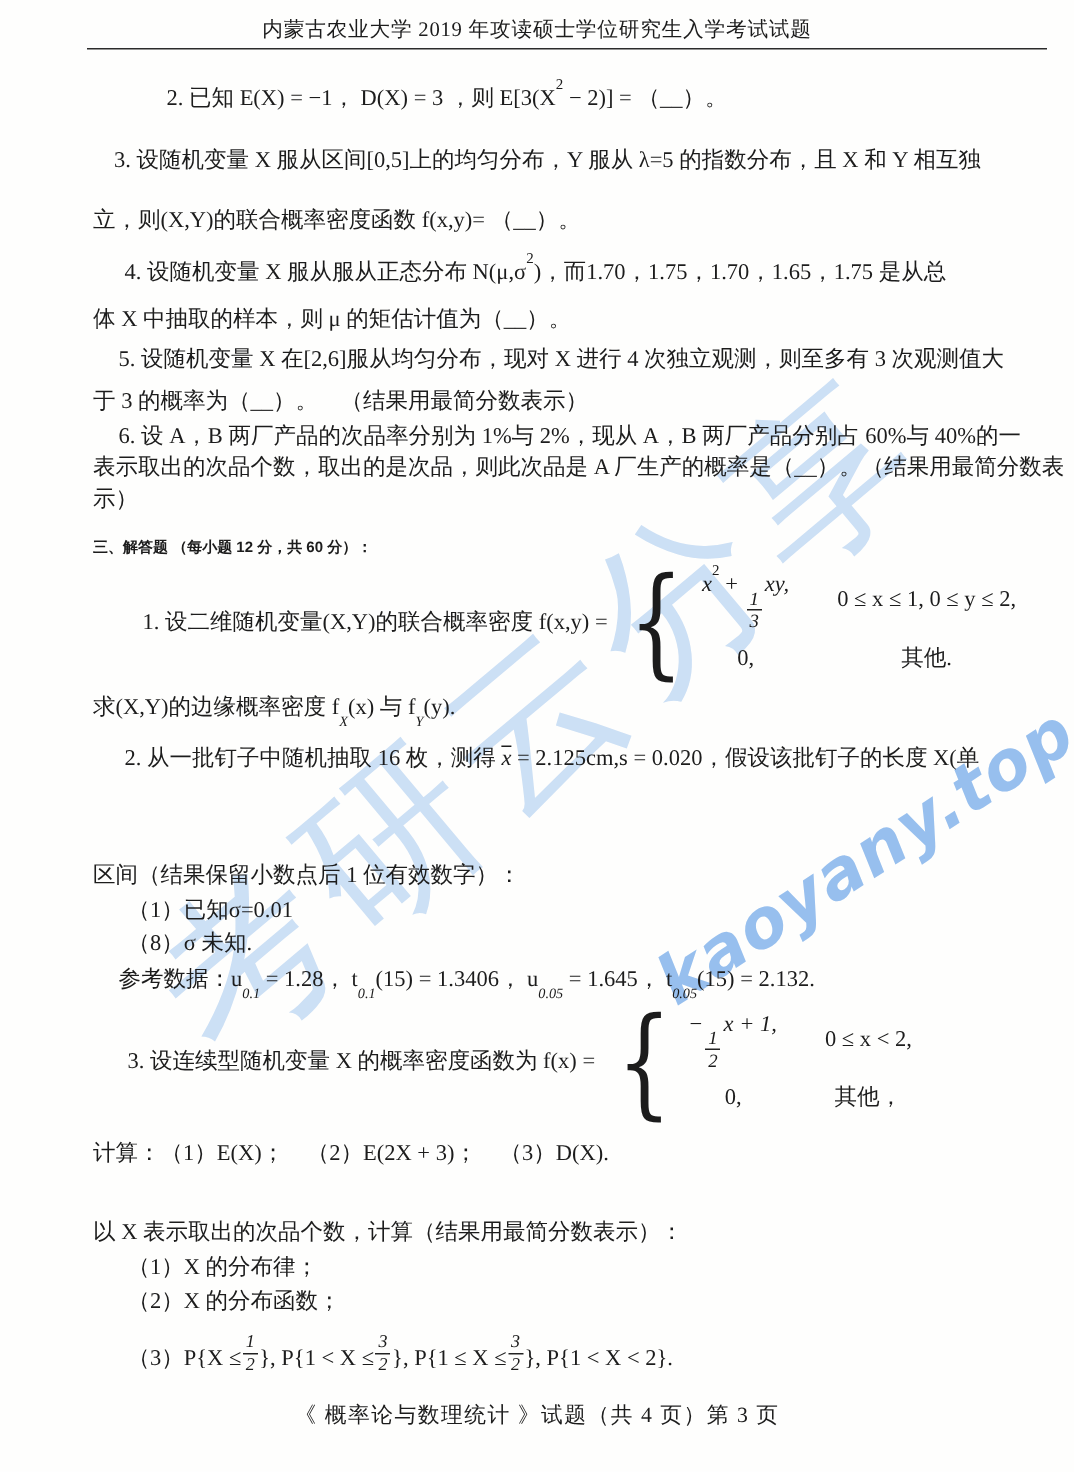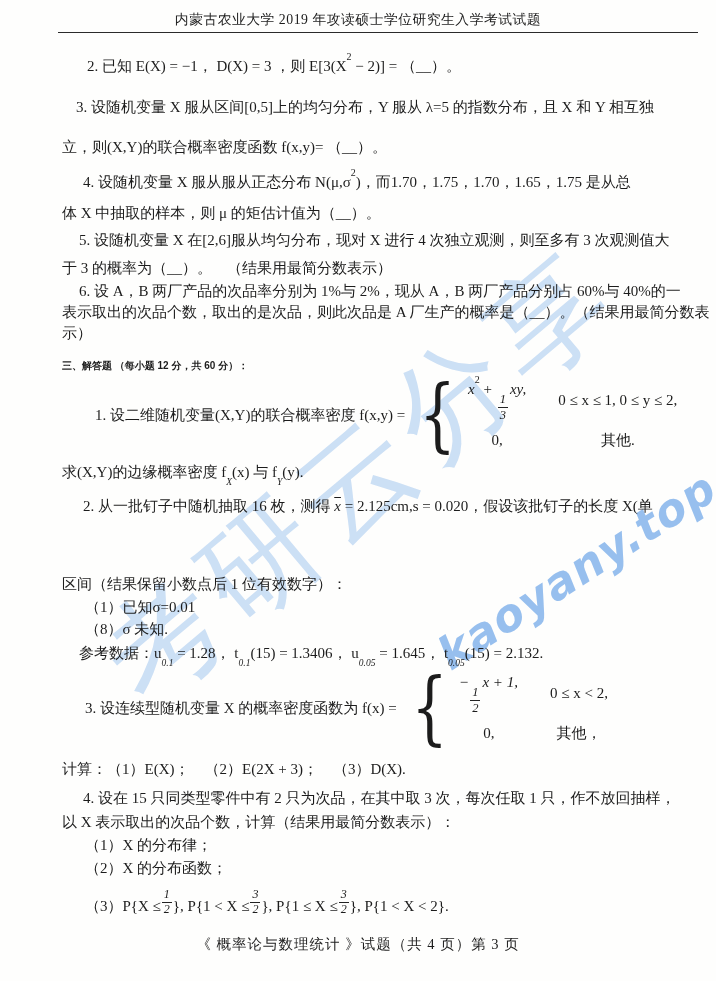--- a/index.html
+++ b/index.html
@@ -43,21 +43,21 @@
 <body>
 
 <div class="page">
 
   <div class="wm wm-big">考研云分享</div>
   <div class="wm wm-site">kaoyany.top</div>
 
   <div class="line center hdr" style="top:9px;">内蒙古农业大学 2019 年攻读硕士学位研究生入学考试试题</div>
   <div class="rule"></div>
 
-  <div class="line" style="top:56px;left:87px;"><span>2. 已知 E(X) = −1， D(X) = 3 ，则 E[3(X</span><sup class="sp">2</sup><span> − 2)] = （__）。</span></div>
+  <div class="line" style="top:56px;left:111px;"><span>2. 已知 E(X) = −1， D(X) = 3 ，则 E[3(X</span><sup class="sp">2</sup><span> − 2)] = （__）。</span></div>
 
   <div class="line" style="top:97px;left:76px;">3. 设随机变量 X 服从区间[0,5]上的均匀分布，Y 服从 λ=5 的指数分布，且 X 和 Y 相互独</div>
   <div class="line" style="top:137px;left:62px;">立，则(X,Y)的联合概率密度函数 f(x,y)= （__）。</div>
 
   <div class="line" style="top:172px;left:83px;"><span>4. 设随机变量 X 服从服从正态分布 N(μ,σ</span><sup class="sp">2</sup><span>)，而1.70，1.75，1.70，1.65，1.75 是从总</span></div>
   <div class="line" style="top:203px;left:62px;">体 X 中抽取的样本，则 μ 的矩估计值为（__）。</div>
 
   <div class="line" style="top:230px;left:79px;">5. 设随机变量 X 在[2,6]服从均匀分布，现对 X 进行 4 次独立观测，则至多有 3 次观测值大</div>
   <div class="line" style="top:258px;left:62px;">于 3 的概率为（__）。　（结果用最简分数表示）</div>
 
@@ -100,21 +100,20 @@
               <span class="den">2</span>
             </span><span class="mi">x + 1,</span></span>
         <span class="cond">0 ≤ x &lt; 2,</span>
         <span class="expr cc">0,</span>
         <span class="cond cc">其他，</span>
       </span>
     </span>
   </div>
   <div class="line" style="top:759px;left:62px;">计算：（1）E(X)；　（2）E(2X + 3)；　（3）D(X).</div>
 
-  <div class="line" style="top:788px;left:83px;">4. 设在 15 只同类型零件中有 2 只为次品，在其中取 3 次，每次任取 1 只，作不放回抽样，</div>
   <div class="line" style="top:812px;left:62px;">以 X 表示取出的次品个数，计算（结果用最简分数表示）：</div>
   <div class="line" style="top:835px;left:85px;">（1）X 的分布律；</div>
   <div class="line" style="top:858px;left:85px;">（2）X 的分布函数；</div>
   <div class="line" style="top:881px;left:85px;display:flex;align-items:flex-end;height:36px;">
       <span>（3）P{X ≤ </span>
       <span class="fraci">
         <span class="num">1</span>
         <span class="den">2</span>
       </span>
       <span>}, P{1 &lt; X ≤ </span>

